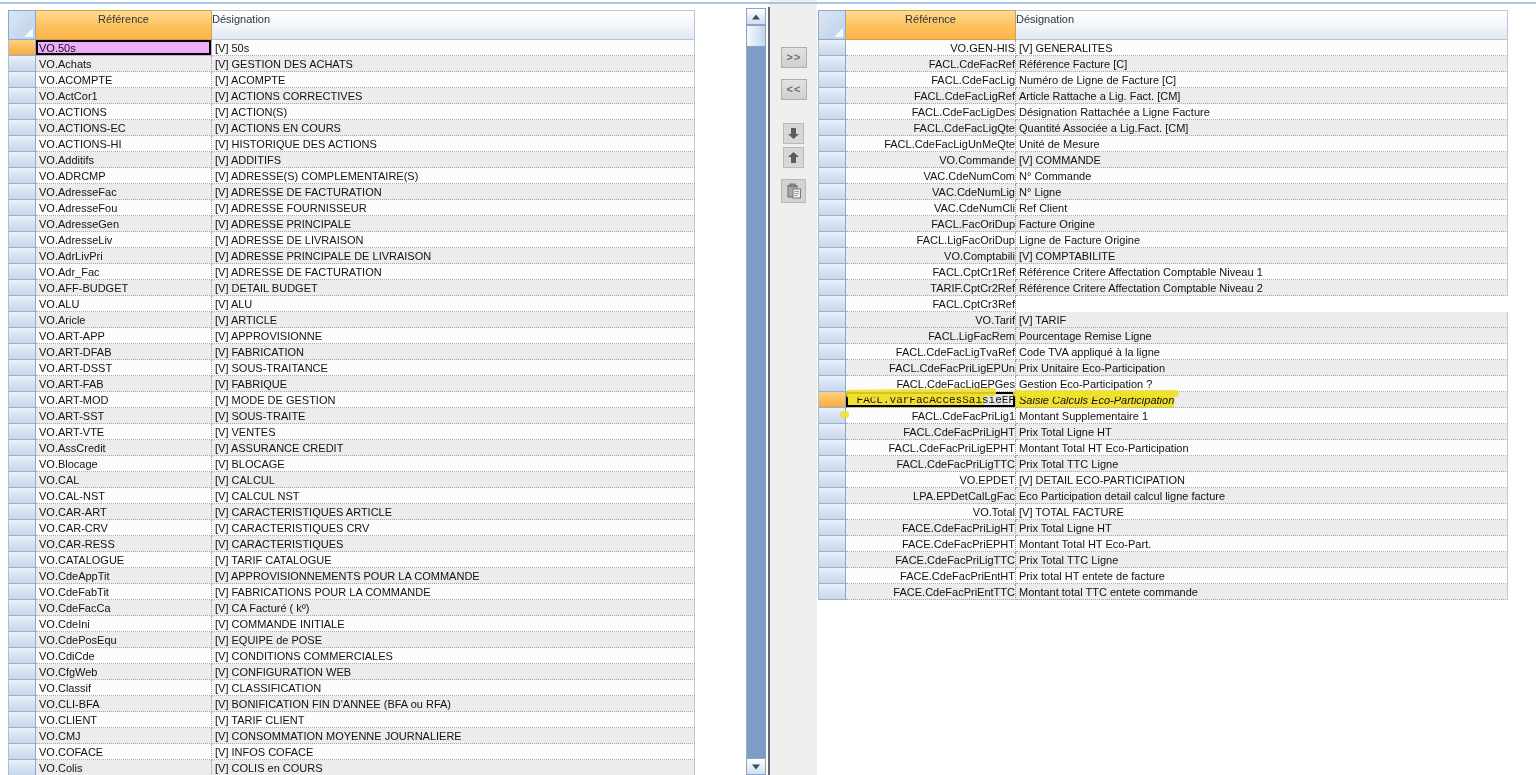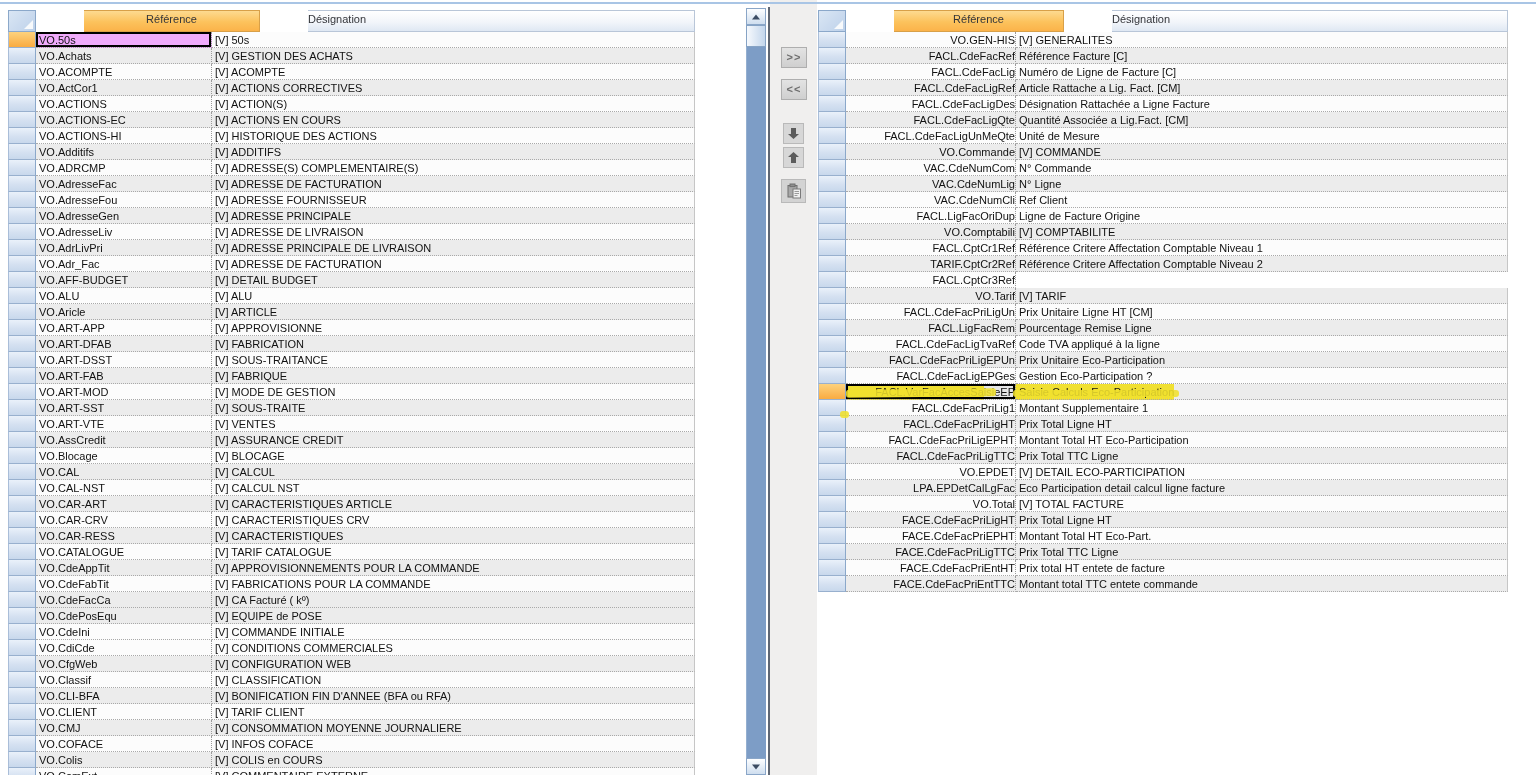--- a/index.html
+++ b/index.html
@@ -11,21 +11,21 @@
   }
   .top-line{position:absolute;left:0;top:2px;width:1536px;height:2px;background:#a9c5e5;}
   .mid-strip{position:absolute;left:770px;top:0;width:47px;height:775px;background:#f0efee;}
   .panel-edge{position:absolute;left:768px;top:7px;width:2px;height:768px;background:#5f6774;}
 
   
   .panel{position:absolute;top:10px;}
   .panel-left{left:8px;width:687px;}
   .panel-right{left:818px;width:690px;}
 
-  .grid-header{display:flex;height:22px;gap:48px;}
+  .grid-header{display:flex;height:30px;}
   .corner{
     width:28px;box-sizing:border-box;position:relative;
     background:linear-gradient(135deg,#dae6f4 0%,#bdd1ea 100%);
     border:1px solid #8ba8ca;
   }
   .corner::after{
     content:"";position:absolute;right:2px;bottom:2px;width:0;height:0;
     border-left:9px solid transparent;border-bottom:9px solid #f8fafc;
   }
   .hdr-ref{
@@ -56,23 +56,25 @@
   .cell-ref{width:176px;border-right:1px dotted #9a9a9a;}
   .panel-right .cell-ref{width:170px;text-align:right;}
   .cell-des{flex:1;border-right:1px solid #c6c6c6;}
   .row:not(.alt) .cell{background:#fcfcfc;}
   .row.alt .cell{background:#ececec;}
   .row.selected .sel-cell{background:linear-gradient(180deg,#fdd27d 0%,#f9ab41 100%);}
   .panel-left .row.selected .cell-ref{background:#f0abfc;box-shadow:inset 0 0 0 2px #000;text-decoration:underline;}
   .panel-right .row.selected .cell-ref{
     background:linear-gradient(90deg,#f0e032 0,#f0e032 138px,#e6e6e6 138px);
     box-shadow:inset 0 0 0 2px #000;
+    font-family:Liberation Mono, monospace;
   }
   .panel-right .row.selected .cell-des{
     background:linear-gradient(90deg,#f0e032 0,#f0e032 158px,#ececec 158px);
+    font-style:italic;
   }
 
   
   .hl{position:absolute;background:#f0e02e;opacity:.88;border-radius:3px;}
   #hl-a{left:846px;top:389px;width:150px;height:8px;transform:rotate(-0.6deg);}
   #hl-b{left:1013px;top:390px;width:166px;height:7px;}
   #hl-c{left:840px;top:411px;width:9px;height:7px;}
 
   
   .vscroll{position:absolute;left:746px;top:8px;width:20px;height:767px;}
@@ -296,29 +298,29 @@
       <div class="row">
         <div class="sel-cell"></div>
         <div class="cell cell-ref">VO.CdeFabTit</div>
         <div class="cell cell-des">[V] FABRICATIONS POUR LA COMMANDE</div>
       </div>
       <div class="row alt">
         <div class="sel-cell"></div>
         <div class="cell cell-ref">VO.CdeFacCa</div>
         <div class="cell cell-des">[V] CA Facturé ( kº)</div>
       </div>
+      <div class="row">
+        <div class="sel-cell"></div>
+        <div class="cell cell-ref">VO.CdeIni</div>
+        <div class="cell cell-des">[V] COMMANDE INITIALE</div>
+      </div>
       <div class="row alt">
         <div class="sel-cell"></div>
         <div class="cell cell-ref">VO.CdePosEqu</div>
         <div class="cell cell-des">[V] EQUIPE de POSE</div>
-      </div>
-      <div class="row">
-        <div class="sel-cell"></div>
-        <div class="cell cell-ref">VO.CdeIni</div>
-        <div class="cell cell-des">[V] COMMANDE INITIALE</div>
       </div>
       <div class="row">
         <div class="sel-cell"></div>
         <div class="cell cell-ref">VO.CdiCde</div>
         <div class="cell cell-des">[V] CONDITIONS COMMERCIALES</div>
       </div>
       <div class="row alt">
         <div class="sel-cell"></div>
         <div class="cell cell-ref">VO.CfgWeb</div>
         <div class="cell cell-des">[V] CONFIGURATION WEB</div>
@@ -450,20 +452,25 @@
       <div class="row alt">
         <div class="sel-cell"></div>
         <div class="cell cell-ref">VAC.CdeNumLig</div>
         <div class="cell cell-des">N° Ligne</div>
       </div>
       <div class="row">
         <div class="sel-cell"></div>
         <div class="cell cell-ref">VAC.CdeNumCli</div>
         <div class="cell cell-des">Ref Client</div>
       </div>
+      <div class="row alt">
+        <div class="sel-cell"></div>
+        <div class="cell cell-ref">FACL.FacOriDup</div>
+        <div class="cell cell-des">Facture Origine</div>
+      </div>
       <div class="row">
         <div class="sel-cell"></div>
         <div class="cell cell-ref">FACL.LigFacOriDup</div>
         <div class="cell cell-des">Ligne de Facture Origine</div>
       </div>
       <div class="row alt">
         <div class="sel-cell"></div>
         <div class="cell cell-ref">VO.Comptabili</div>
         <div class="cell cell-des">[V] COMPTABILITE</div>
       </div>
@@ -478,25 +485,20 @@
         <div class="cell cell-des">Référence Critere Affectation Comptable Niveau 2</div>
       </div>
       <div class="row">
         <div class="sel-cell"></div>
         <div class="cell cell-ref">FACL.CptCr3Ref</div>
       </div>
       <div class="row alt">
         <div class="sel-cell"></div>
         <div class="cell cell-ref">VO.Tarif</div>
         <div class="cell cell-des">[V] TARIF</div>
-      </div>
-      <div class="row">
-        <div class="sel-cell"></div>
-        <div class="cell cell-ref">FACL.CdeFacPriLigUn</div>
-        <div class="cell cell-des">Prix Unitaire Ligne HT [CM]</div>
       </div>
       <div class="row alt">
         <div class="sel-cell"></div>
         <div class="cell cell-ref">FACL.LigFacRem</div>
         <div class="cell cell-des">Pourcentage Remise Ligne</div>
       </div>
       <div class="row">
         <div class="sel-cell"></div>
         <div class="cell cell-ref">FACL.CdeFacLigTvaRef</div>
         <div class="cell cell-des">Code TVA appliqué à la ligne</div>

